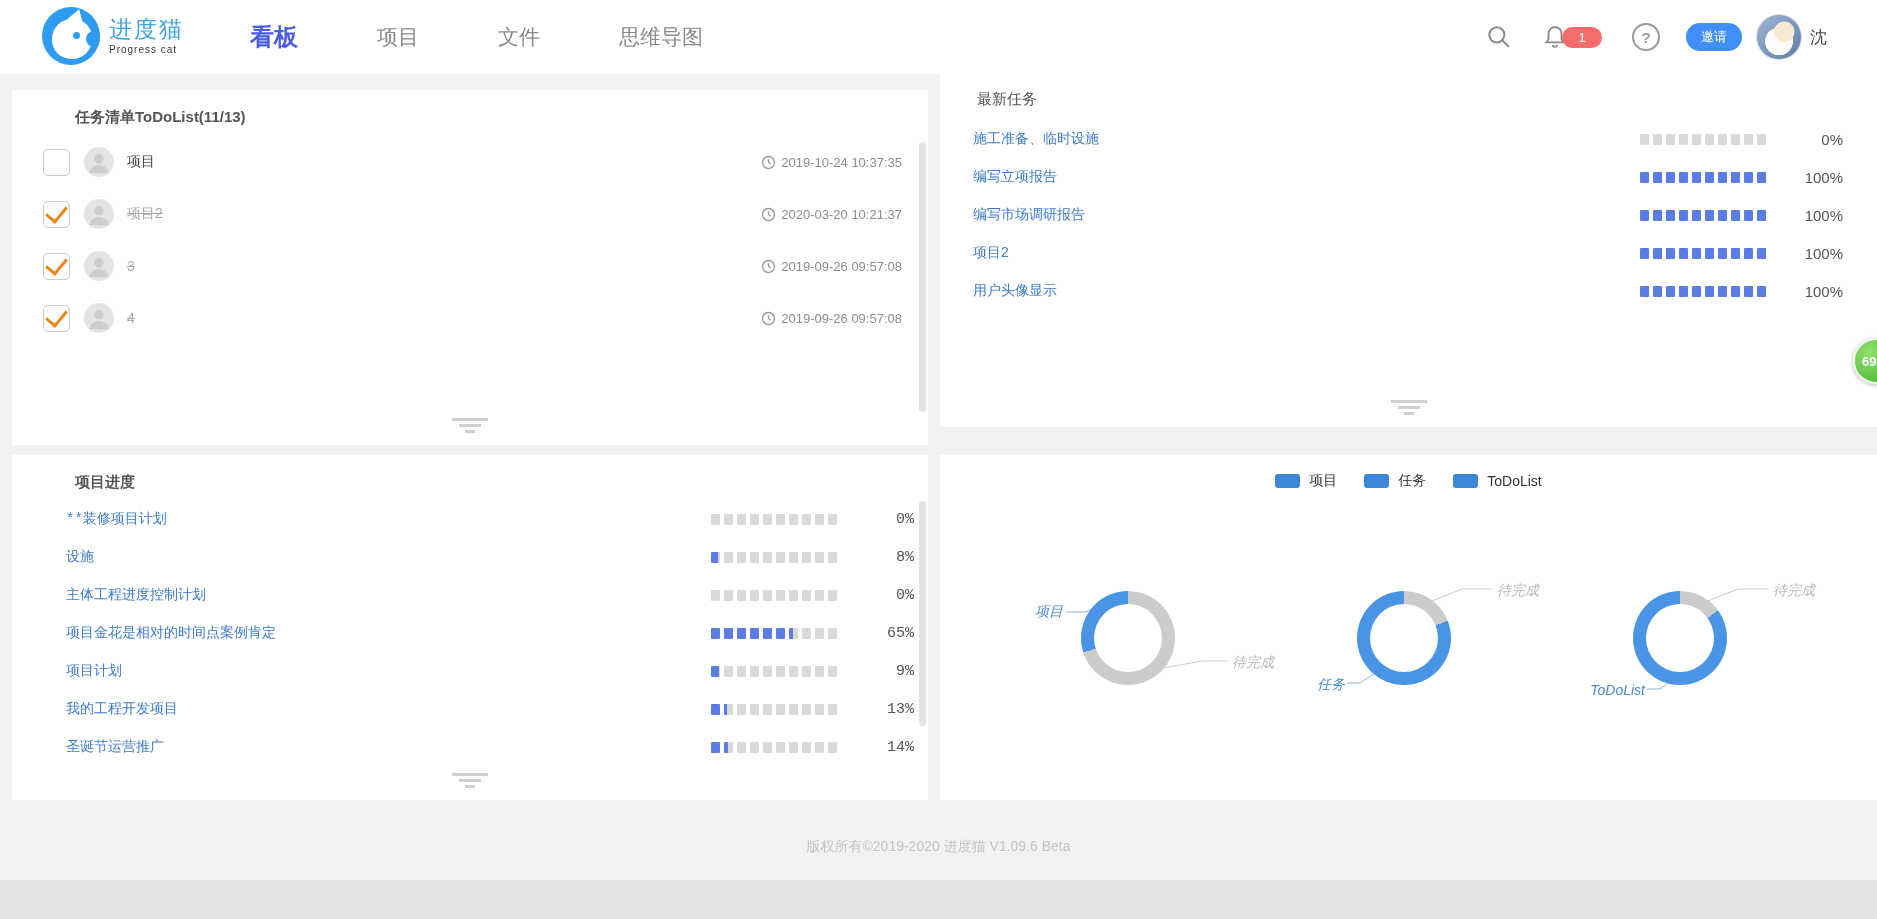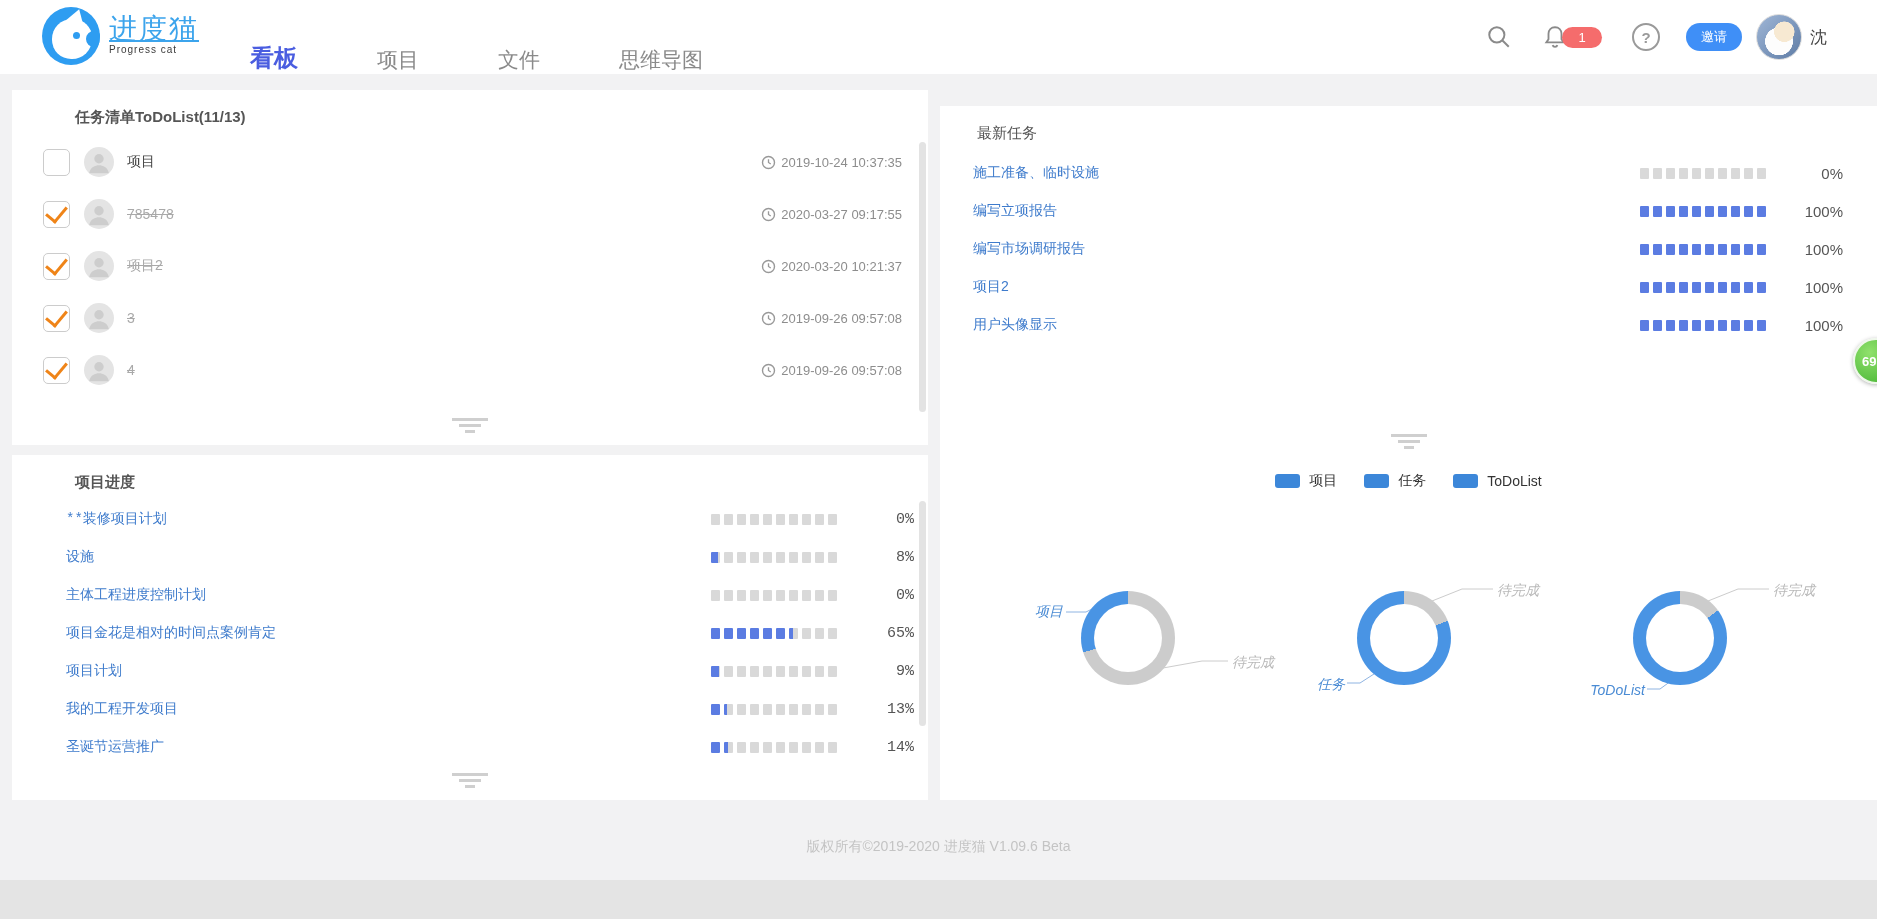--- a/index.html
+++ b/index.html
@@ -6,40 +6,40 @@
   .app{position:relative;width:1877px;height:919px;background:#fff;overflow:hidden;--barblue:#5b7ce2;}
   
   .navbar{position:absolute;left:0;top:0;width:1877px;height:74px;background:#fff;z-index:5;}
   .logo{position:absolute;left:42px;top:7px;display:flex;align-items:center;cursor:pointer;}
   .logo-circle{width:58px;height:58px;border-radius:50%;background:#2e9df1;position:relative;overflow:hidden;}
   .logo-cat{position:absolute;left:10px;top:12px;width:40px;height:40px;background:#fff;border-radius:50% 46% 50% 48%;}
   .logo-ear{position:absolute;left:26px;top:2px;width:0;height:0;border-left:9px solid transparent;border-right:9px solid transparent;border-bottom:14px solid #fff;transform:rotate(18deg);}
   .logo-eye{position:absolute;left:31px;top:25px;width:7px;height:7px;background:#2e9df1;border-radius:50%;}
   .logo-notch{position:absolute;left:44px;top:24px;width:16px;height:16px;background:#2e9df1;border-radius:50%;}
   .logo-text{margin-left:9px;}
-  .logo-title{font-size:28px;color:#3ca4ec;letter-spacing:2px;line-height:24px;text-decoration:underline;}
+  .logo-title{font-size:23px;color:#3ca4ec;letter-spacing:2px;line-height:24px;}
   .logo-sub{font-size:10px;color:#3b3b3b;margin-top:3px;letter-spacing:1px;}
-  .nav{position:absolute;left:250px;top:0;height:74px;display:flex;align-items:flex-end;gap:79px;}
+  .nav{position:absolute;left:250px;top:0;height:74px;display:flex;align-items:center;gap:79px;}
   .nav-item{font-size:21px;color:#8a8a8a;cursor:pointer;}
   .nav-item.active{color:#4a5de0;font-weight:bold;font-size:24px;}
   .nav-right{position:absolute;right:50px;top:0;height:74px;display:flex;align-items:center;}
   .icon-btn{cursor:pointer;display:flex;align-items:center;justify-content:center;}
   .badge{min-width:26px;height:21px;background:#f56c6c;color:#fff;border-radius:11px;font-size:13px;display:flex;align-items:center;justify-content:center;padding:0 7px;margin-left:-6px;}
   .help-circle{width:24px;height:24px;border:2px solid #9a9a9a;border-radius:50%;color:#9a9a9a;font-size:15px;font-weight:bold;display:flex;align-items:center;justify-content:center;margin-left:30px;cursor:pointer;}
   .invite-btn{margin-left:26px;background:#3f8ff7;color:#fff;font-size:13px;border:none;border-radius:14px;padding:5px 15px;cursor:pointer;}
   .avatar-user{width:44px;height:44px;border-radius:50%;margin-left:14px;border:1px solid #ddd;cursor:pointer;background:
     radial-gradient(circle at 62% 38%, #f7e9d2 0 26%, transparent 27%),
     radial-gradient(circle at 50% 60%, #fdfdfd 0 40%, transparent 41%),
     linear-gradient(135deg,#9fb6d6,#5e7ca6);}
   .username{font-size:17px;color:#444;margin-left:8px;}
   
   .content-bg{position:absolute;left:0;top:74px;width:1877px;height:806px;background:#f2f2f3;}
   .panel{position:absolute;background:#fff;overflow:hidden;}
   .p1{left:12px;top:90px;width:916px;height:355px;}
-  .p2{left:940px;top:106px;width:937px;height:355px;}
+  .p2{left:940px;top:72px;width:937px;height:355px;}
   .p3{left:12px;top:455px;width:916px;height:345px;}
   .p4{left:940px;top:455px;width:937px;height:345px;}
   .panel-title{font-size:15px;color:#555;position:absolute;top:18px;}
   .p1 .panel-title,.p3 .panel-title{left:63px;font-weight:bold;}
   .p2 .panel-title{left:37px;}
   
   .todo-list{position:absolute;left:0;top:46px;width:916px;height:286px;overflow:hidden;}
   .trow{display:flex;align-items:center;height:52px;padding:0 26px 0 31px;}
   .cb{width:25px;height:25px;border:1px solid #ccc;border-radius:5px;background:#fff;position:relative;flex:none;cursor:pointer;}
   .cb .check{display:none;position:absolute;left:6px;top:0px;width:10px;height:17px;border-right:3px solid #ef8418;border-bottom:3px solid #ef8418;transform:rotate(40deg);}
@@ -159,39 +159,20 @@
   </div>
         <div class="trow done">
     <span class="cb">
             <span class="check"></span>
           </span>
     <svg class="avatar-ph" viewBox="0 0 32 32">
       <circle cx="16" cy="16" r="16" fill="#e4e4e4"></circle>
       <circle cx="16" cy="12.5" r="5" fill="#cdcdcd"></circle>
       <path d="M5.5 28c1-6.5 6.5-8.5 10.5-8.5s9.5 2 10.5 8.5z" fill="#cdcdcd"></path>
     </svg>
-    <span class="tname">785478</span>
-    <span class="tspacer"></span>
-    <span class="time">
-      <svg width="15" height="15" viewBox="0 0 16 16">
-        <circle cx="8" cy="8" r="6.4" fill="none" stroke="#999" stroke-width="1.5"></circle>
-        <path d="M8 4.6V8l2.4 1.6" fill="none" stroke="#999" stroke-width="1.4"></path>
-      </svg>
-      <span>2020-03-27 09:17:55</span>
-    </span>
-  </div>
-        <div class="trow done">
-    <span class="cb">
-            <span class="check"></span>
-          </span>
-    <svg class="avatar-ph" viewBox="0 0 32 32">
-      <circle cx="16" cy="16" r="16" fill="#e4e4e4"></circle>
-      <circle cx="16" cy="12.5" r="5" fill="#cdcdcd"></circle>
-      <path d="M5.5 28c1-6.5 6.5-8.5 10.5-8.5s9.5 2 10.5 8.5z" fill="#cdcdcd"></path>
-    </svg>
     <span class="tname">项目2</span>
     <span class="tspacer"></span>
     <span class="time">
       <svg width="15" height="15" viewBox="0 0 16 16">
         <circle cx="8" cy="8" r="6.4" fill="none" stroke="#999" stroke-width="1.5"></circle>
         <path d="M8 4.6V8l2.4 1.6" fill="none" stroke="#999" stroke-width="1.4"></path>
       </svg>
       <span>2020-03-20 10:21:37</span>
     </span>
   </div>

